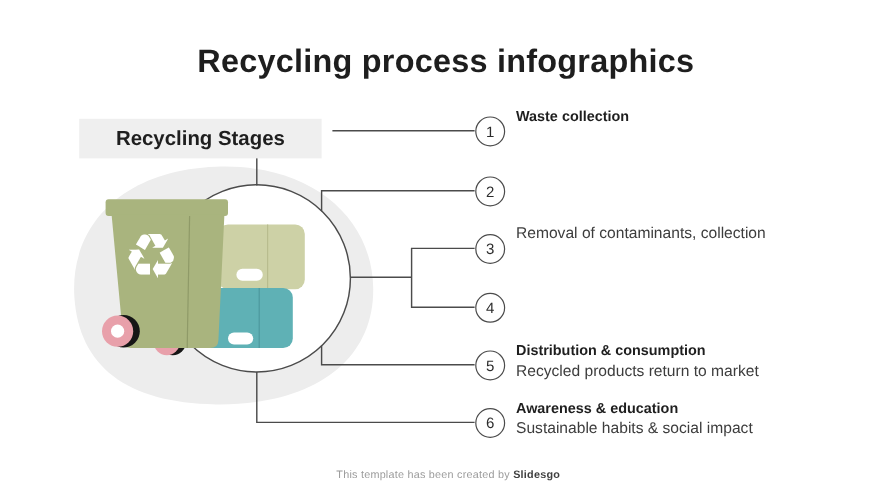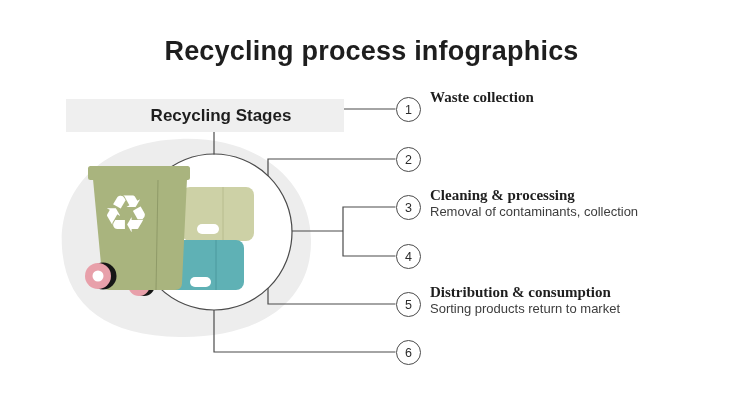--- a/index.html
+++ b/index.html
@@ -10,36 +10,35 @@
   html,body{margin:0;padding:0;background:#fff;}
   .canvas{
     position:relative;width:747px;height:420px;overflow:hidden;background:#fff;
     font-family:"Liberation Sans",sans-serif;
   }
   .title{
     position:absolute;top:36px;left:0;right:4px;margin:0;text-align:center;
     font-size:27px;font-weight:800;letter-spacing:.2px;color:var(--text-dark);
   }
   .stage-label{
-    position:absolute;left:66px;top:99px;width:246px;height:33px;line-height:33px;
+    position:absolute;left:66px;top:99px;width:202px;height:33px;line-height:33px;
     background:var(--label-bg);text-align:center;font-size:17px;font-weight:700;
     color:var(--text-dark);
-    padding-left:32px;
   }
   .art{position:absolute;left:0;top:0;width:747px;height:420px;}
   .stage{position:absolute;left:396px;display:flex;align-items:flex-start;}
   .stage-1{top:88px}.stage-2{top:138px}.stage-3{top:186px}
   .stage-4{top:235px}.stage-5{top:283px}.stage-6{top:331px}
   .stage-num{
     box-sizing:border-box;width:25px;height:25px;margin-top:9px;border:1.3px solid var(--line);
     border-radius:50%;background:#fff;color:#2c2c2c;font-size:12.5px;
     display:flex;align-items:center;justify-content:center;flex:0 0 auto;
   }
   .stage-text{margin-left:9px;}
-  .stage-title{font-size:15px;line-height:18px;font-weight:700;color:var(--text-dark);font-family:Liberation Serif, serif;}
+  .stage-title{font-size:12px;line-height:18px;font-weight:700;color:var(--text-dark);}
   .stage-desc{font-size:13px;line-height:16px;color:var(--text-muted);}
   .footer{
     position:absolute;left:0;right:0;top:390px;text-align:center;
     font-size:9px;color:var(--footer-gray);letter-spacing:.2px;
   }
   .footer b{color:#3f3f3f;font-weight:700;}
 </style>
 </head>
 <body>
 
@@ -105,37 +104,43 @@
     </div>
   </div>
 
   <div class="stage stage-2">
     <div class="stage-num">2</div>
   </div>
 
   <div class="stage stage-3">
     <div class="stage-num">3</div>
     <div class="stage-text">
-      <div class="stage-title">Cleaning &amp; processing</div>
       <div class="stage-desc">Removal of contaminants, collection</div>
     </div>
   </div>
 
   <div class="stage stage-4">
     <div class="stage-num">4</div>
     <div class="stage-text">
     </div>
   </div>
 
   <div class="stage stage-5">
     <div class="stage-num">5</div>
     <div class="stage-text">
       <div class="stage-title">Distribution &amp; consumption</div>
-      <div class="stage-desc">Sorting products return to market</div>
+      <div class="stage-desc">Recycled products return to market</div>
     </div>
   </div>
 
   <div class="stage stage-6">
     <div class="stage-num">6</div>
+    <div class="stage-text">
+      <div class="stage-title">Awareness &amp; education</div>
+      <div class="stage-desc">Sustainable habits &amp; social impact</div>
+    </div>
   </div>
 
+  <div class="footer">
+    <span>This template has been created by </span><b>Slidesgo</b>
+  </div>
 
 </div>
 
 </body></html>

